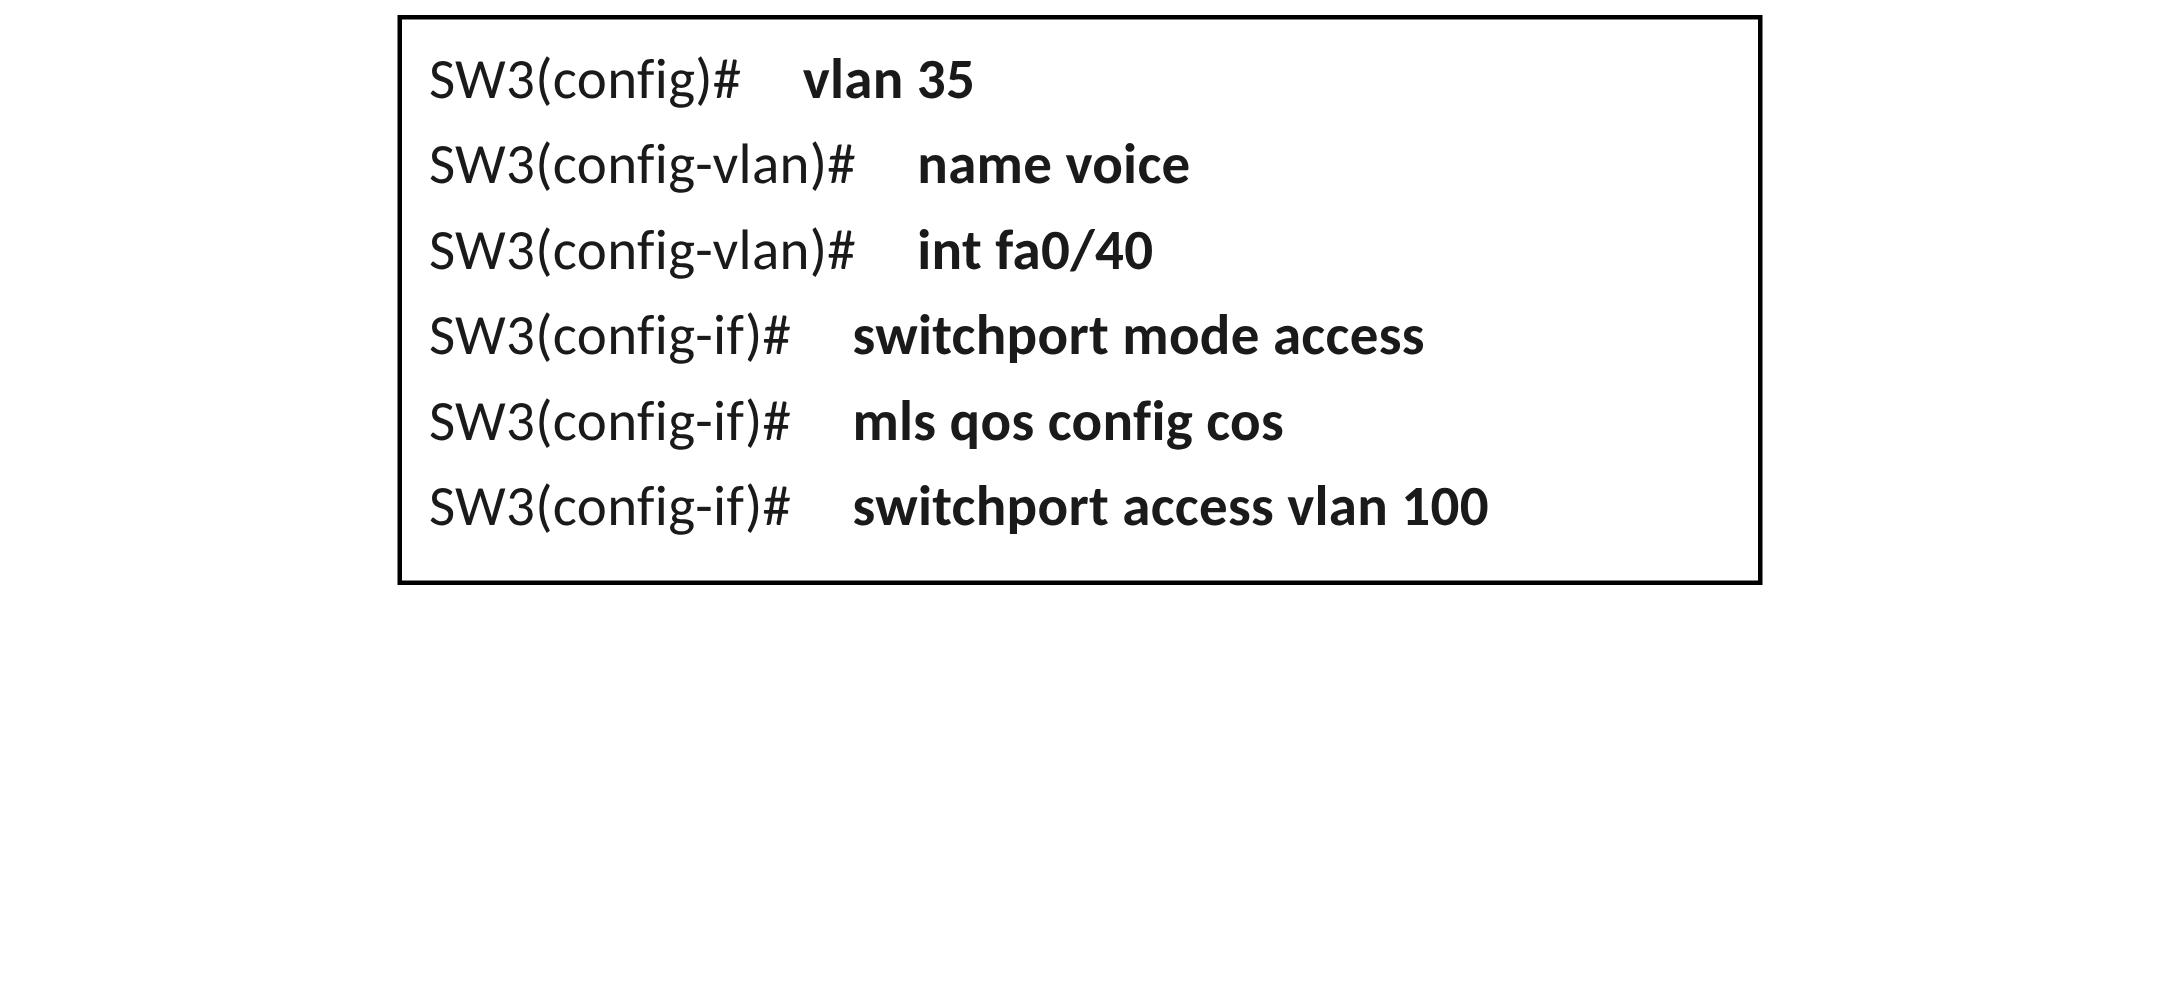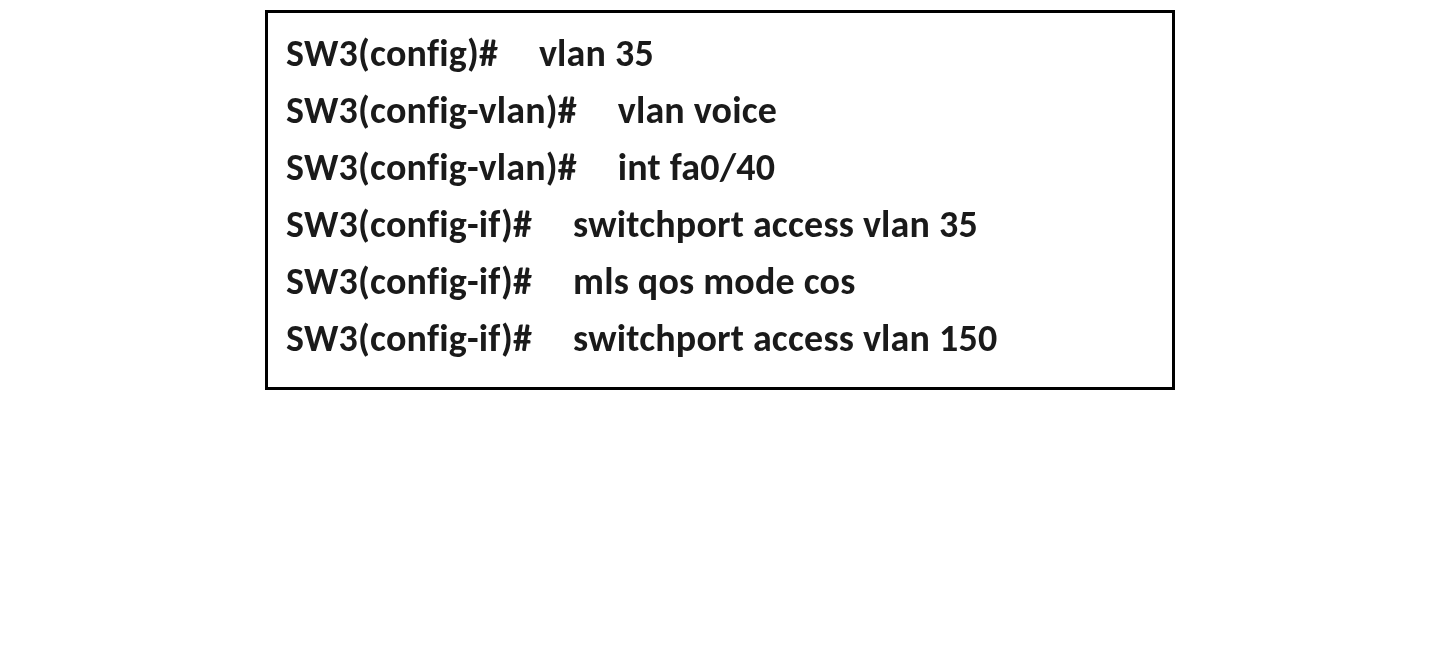--- a/index.html
+++ b/index.html
@@ -21,42 +21,42 @@
       box-sizing: border-box;
     }
     .cli-line {
       font-size: 38px;
       line-height: 1.5;
       color: #1a1a1a;
       white-space: nowrap;
       letter-spacing: 0.2px;
     }
     .cli-prompt {
-      font-weight: 700;
+      font-weight: 400;
     }
     .cli-cmd {
       font-weight: 700;
       margin-left: 32px;
     }
   </style>
 </head>
 <body>
 
 <div class="cli-box">
   <div class="cli-line">
     <span class="cli-prompt">SW3(config)# </span><span class="cli-cmd">vlan 35</span>
   </div>
   <div class="cli-line">
-    <span class="cli-prompt">SW3(config-vlan)# </span><span class="cli-cmd">vlan voice</span>
+    <span class="cli-prompt">SW3(config-vlan)# </span><span class="cli-cmd">name voice</span>
   </div>
   <div class="cli-line">
     <span class="cli-prompt">SW3(config-vlan)# </span><span class="cli-cmd">int fa0/40</span>
   </div>
   <div class="cli-line">
-    <span class="cli-prompt">SW3(config-if)# </span><span class="cli-cmd">switchport access vlan 35</span>
+    <span class="cli-prompt">SW3(config-if)# </span><span class="cli-cmd">switchport mode access</span>
   </div>
   <div class="cli-line">
-    <span class="cli-prompt">SW3(config-if)# </span><span class="cli-cmd">mls qos mode cos</span>
+    <span class="cli-prompt">SW3(config-if)# </span><span class="cli-cmd">mls qos config cos</span>
   </div>
   <div class="cli-line">
-    <span class="cli-prompt">SW3(config-if)# </span><span class="cli-cmd">switchport access vlan 150</span>
+    <span class="cli-prompt">SW3(config-if)# </span><span class="cli-cmd">switchport access vlan 100</span>
   </div>
 </div>
 
 </body></html>

